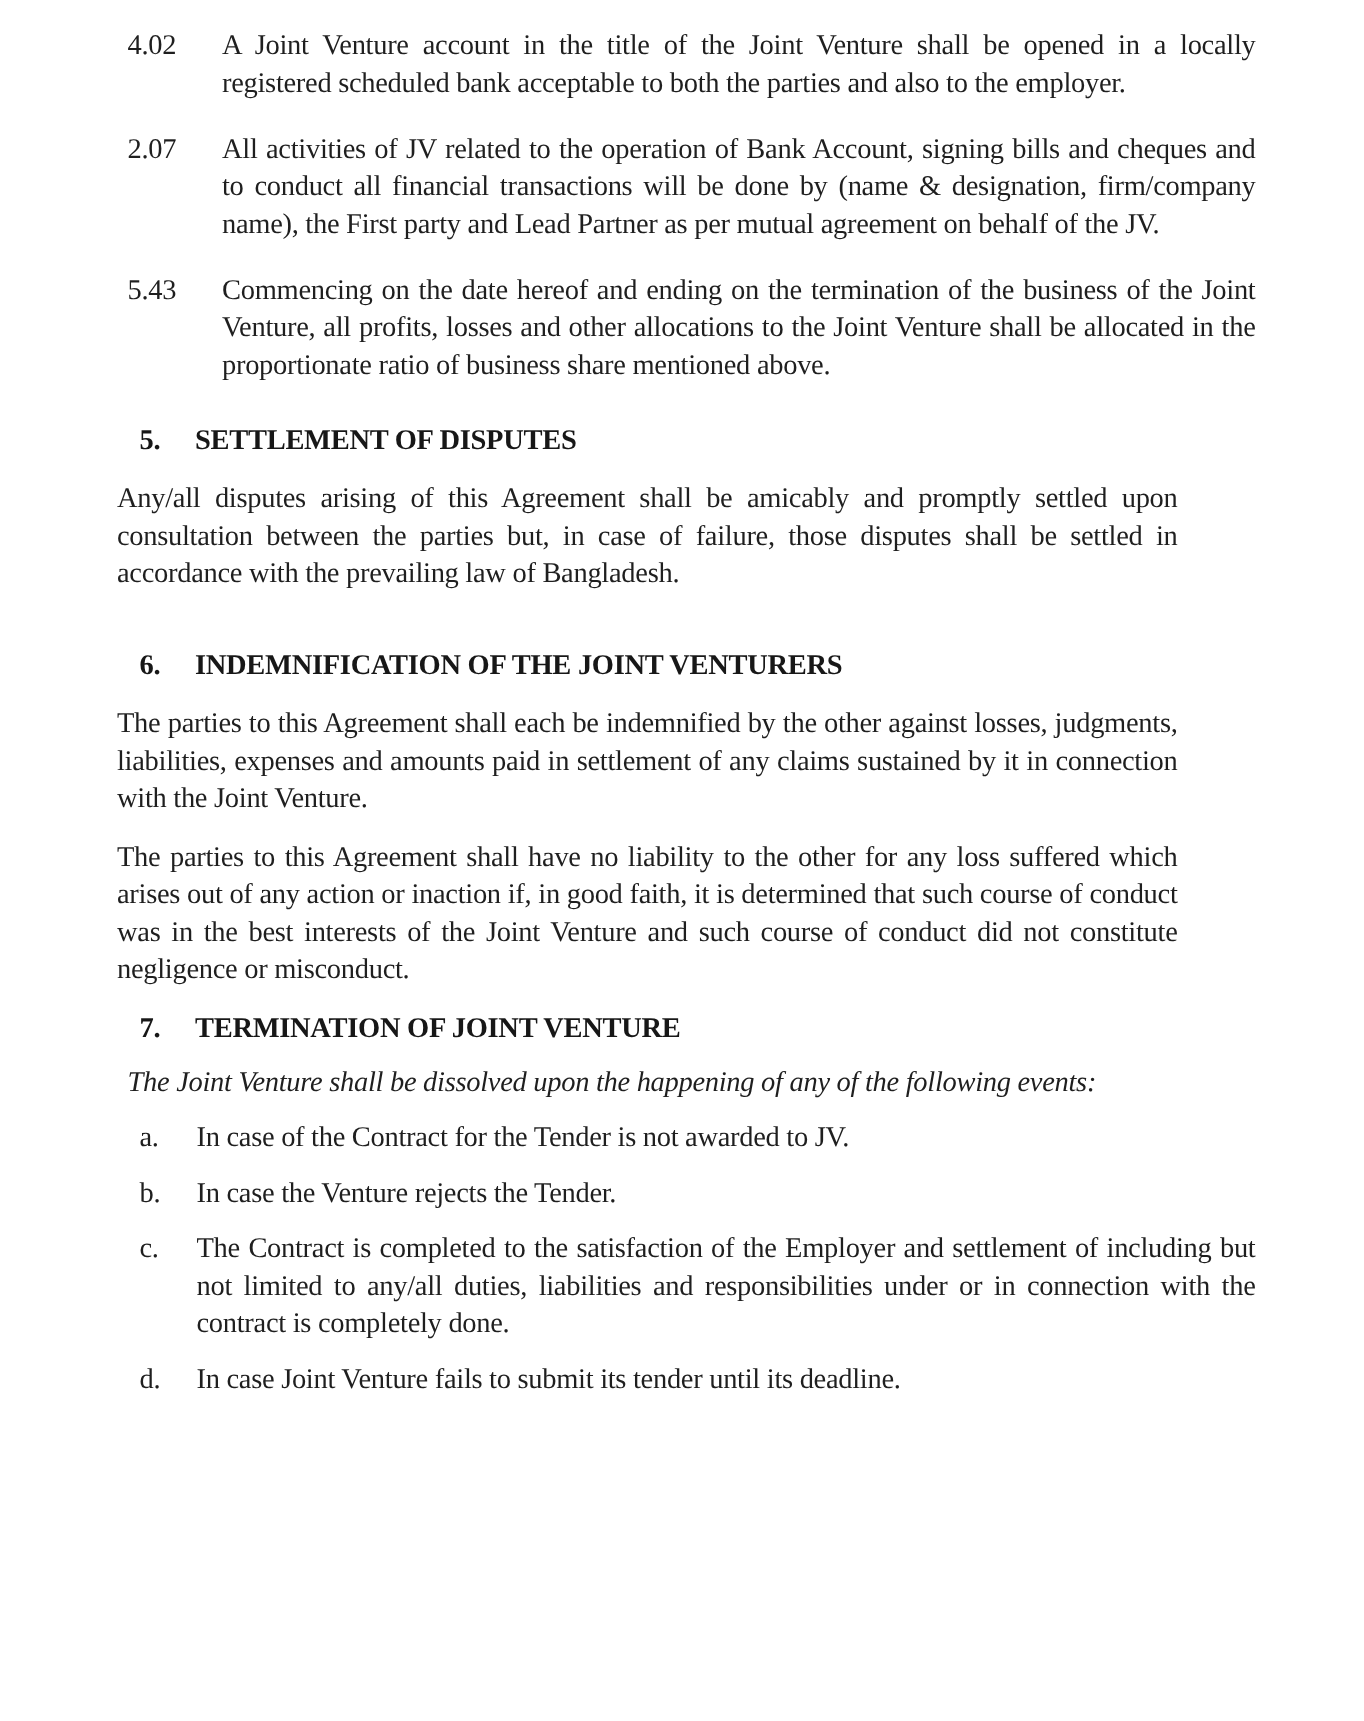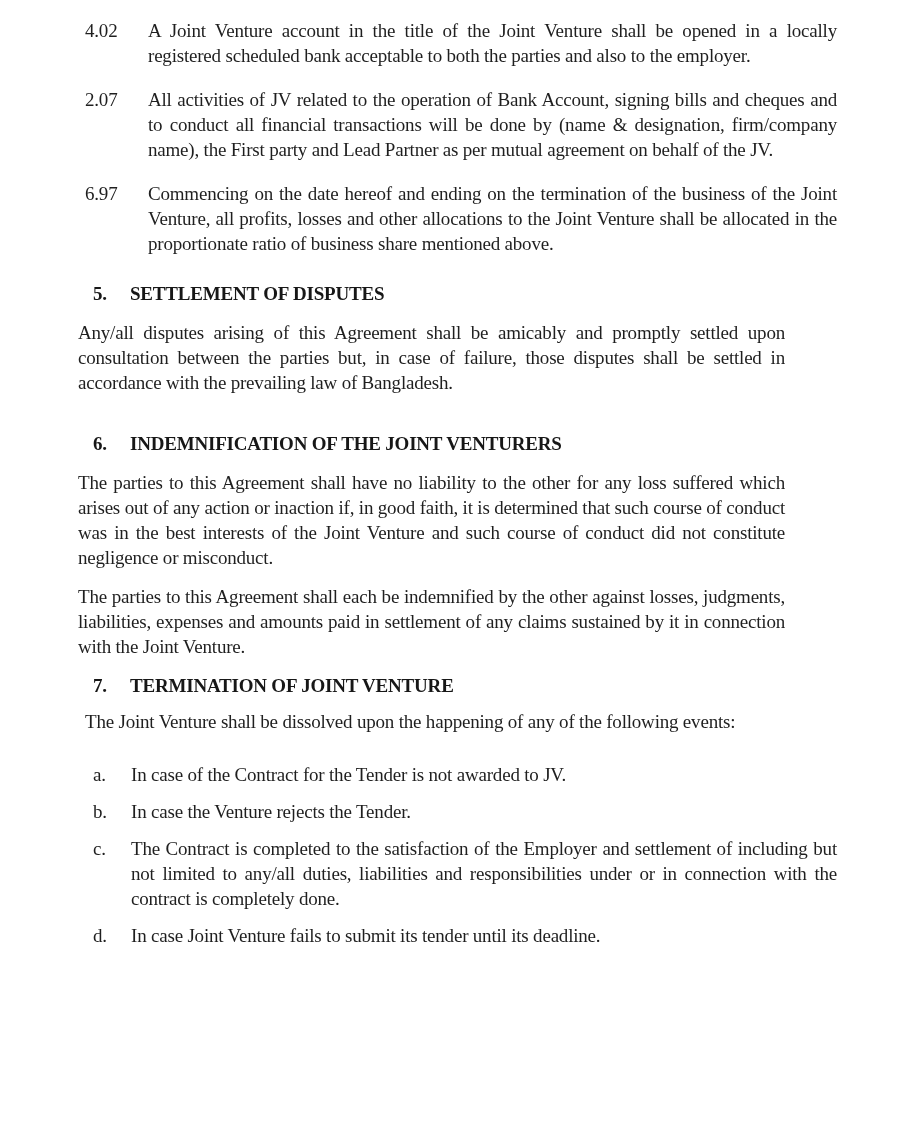--- a/index.html
+++ b/index.html
@@ -40,22 +40,23 @@
 
   
   .sec-para {
     margin: 0 0 14px 78px;
     width: 707px;
     text-align: justify;
   }
 
   
   .intro-para {
-    margin: 0 0 28px 85px;
+    margin: 0 0 12px 85px;
     width: 684px;
+    font-style: italic;
   }
 
   
   .tv-item {
     margin: 0 0 12px 93px;
     width: 744px;
     display: grid;
     grid-template-columns: 38px 1fr;
   }
   .item-text { text-align: justify; font-family: Liberation Serif, serif; }
@@ -69,36 +70,36 @@
     <span class="clause-num">4.02</span>
     <span class="clause-text">A Joint Venture account in the title of the Joint Venture shall be opened in a locally registered scheduled bank acceptable to both the parties and also to the employer.</span>
   </div>
 
   <div class="clause">
     <span class="clause-num">2.07</span>
     <span class="clause-text">All activities of JV related to the operation of Bank Account, signing bills and cheques and to conduct all financial transactions will be done by (name &amp; designation, firm/company name), the First party and Lead Partner as per mutual agreement on behalf of the JV.</span>
   </div>
 
   <div class="clause">
-    <span class="clause-num">6.97</span>
+    <span class="clause-num">5.43</span>
     <span class="clause-text">Commencing on the date hereof and ending on the termination of the business of the Joint Venture, all profits, losses and other allocations to the Joint Venture shall be allocated in the proportionate ratio of business share mentioned above.</span>
   </div>
 
   <div class="sec-heading mt-s5">
     <span class="sec-num">5.</span>
     <span class="sec-title">SETTLEMENT OF DISPUTES</span>
   </div>
   <p class="sec-para">Any/all disputes arising of this Agreement shall be amicably and promptly settled upon consultation between the parties but, in case of failure, those disputes shall be settled in accordance with the prevailing law of Bangladesh.</p>
 
   <div class="sec-heading mt-s6">
     <span class="sec-num">6.</span>
     <span class="sec-title">INDEMNIFICATION OF THE JOINT VENTURERS</span>
   </div>
+  <p class="sec-para">The parties to this Agreement shall each be indemnified by the other against losses, judgments, liabilities, expenses and amounts paid in settlement of any claims sustained by it in connection with the Joint Venture.</p>
   <p class="sec-para">The parties to this Agreement shall have no liability to the other for any loss suffered which arises out of any action or inaction if, in good faith, it is determined that such course of conduct was in the best interests of the Joint Venture and such course of conduct did not constitute negligence or misconduct.</p>
-  <p class="sec-para">The parties to this Agreement shall each be indemnified by the other against losses, judgments, liabilities, expenses and amounts paid in settlement of any claims sustained by it in connection with the Joint Venture.</p>
 
   <div class="sec-heading mt-s7">
     <span class="sec-num">7.</span>
     <span class="sec-title">TERMINATION OF JOINT VENTURE</span>
   </div>
   <p class="intro-para">The Joint Venture shall be dissolved upon the happening of any of the following events:</p>
 
   <div class="tv-item">
     <span class="item-letter">a.</span>
     <span class="item-text">In case of the Contract for the Tender is not awarded to JV.</span>

